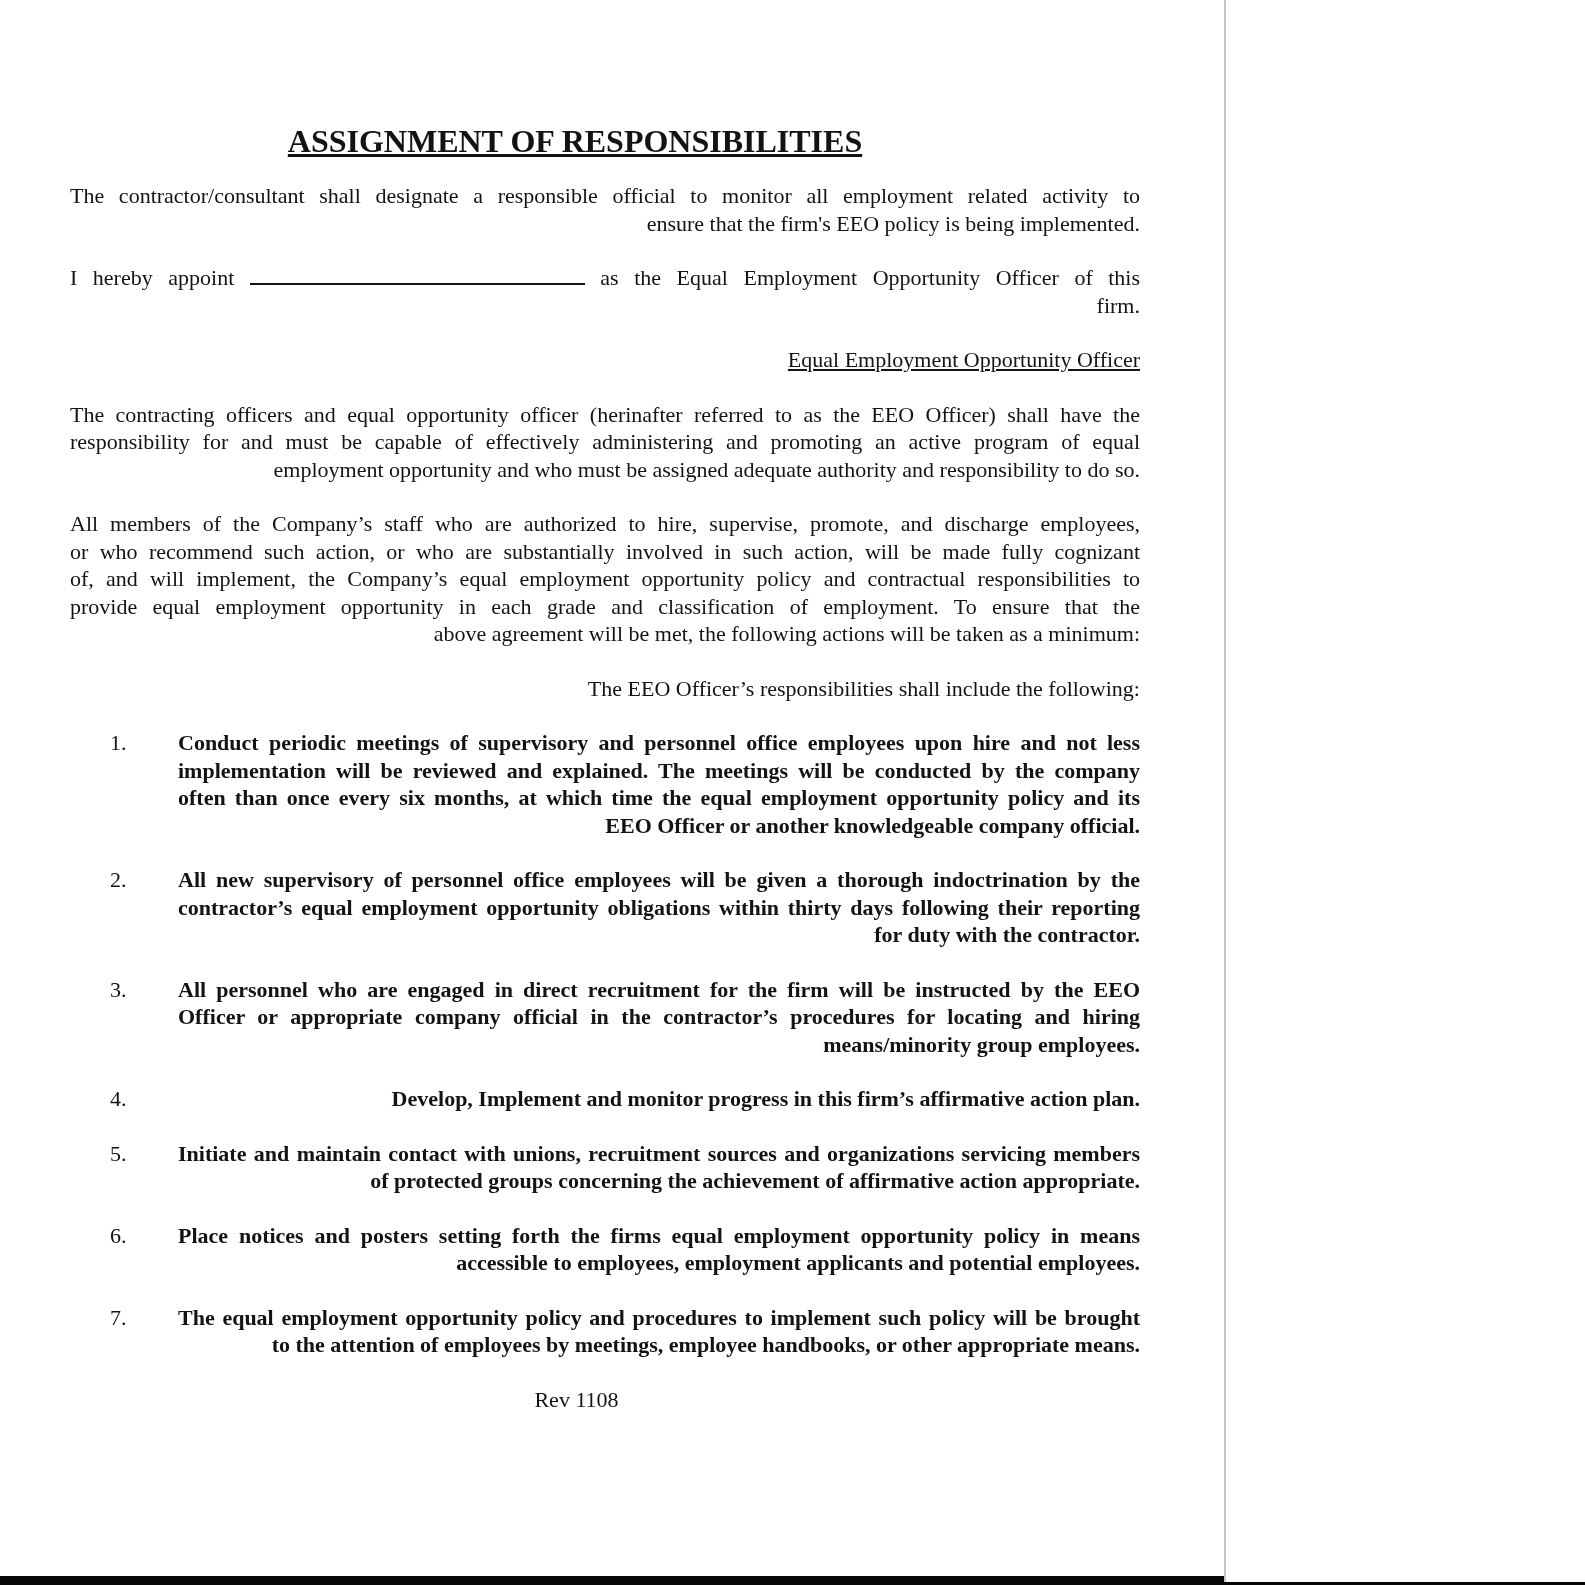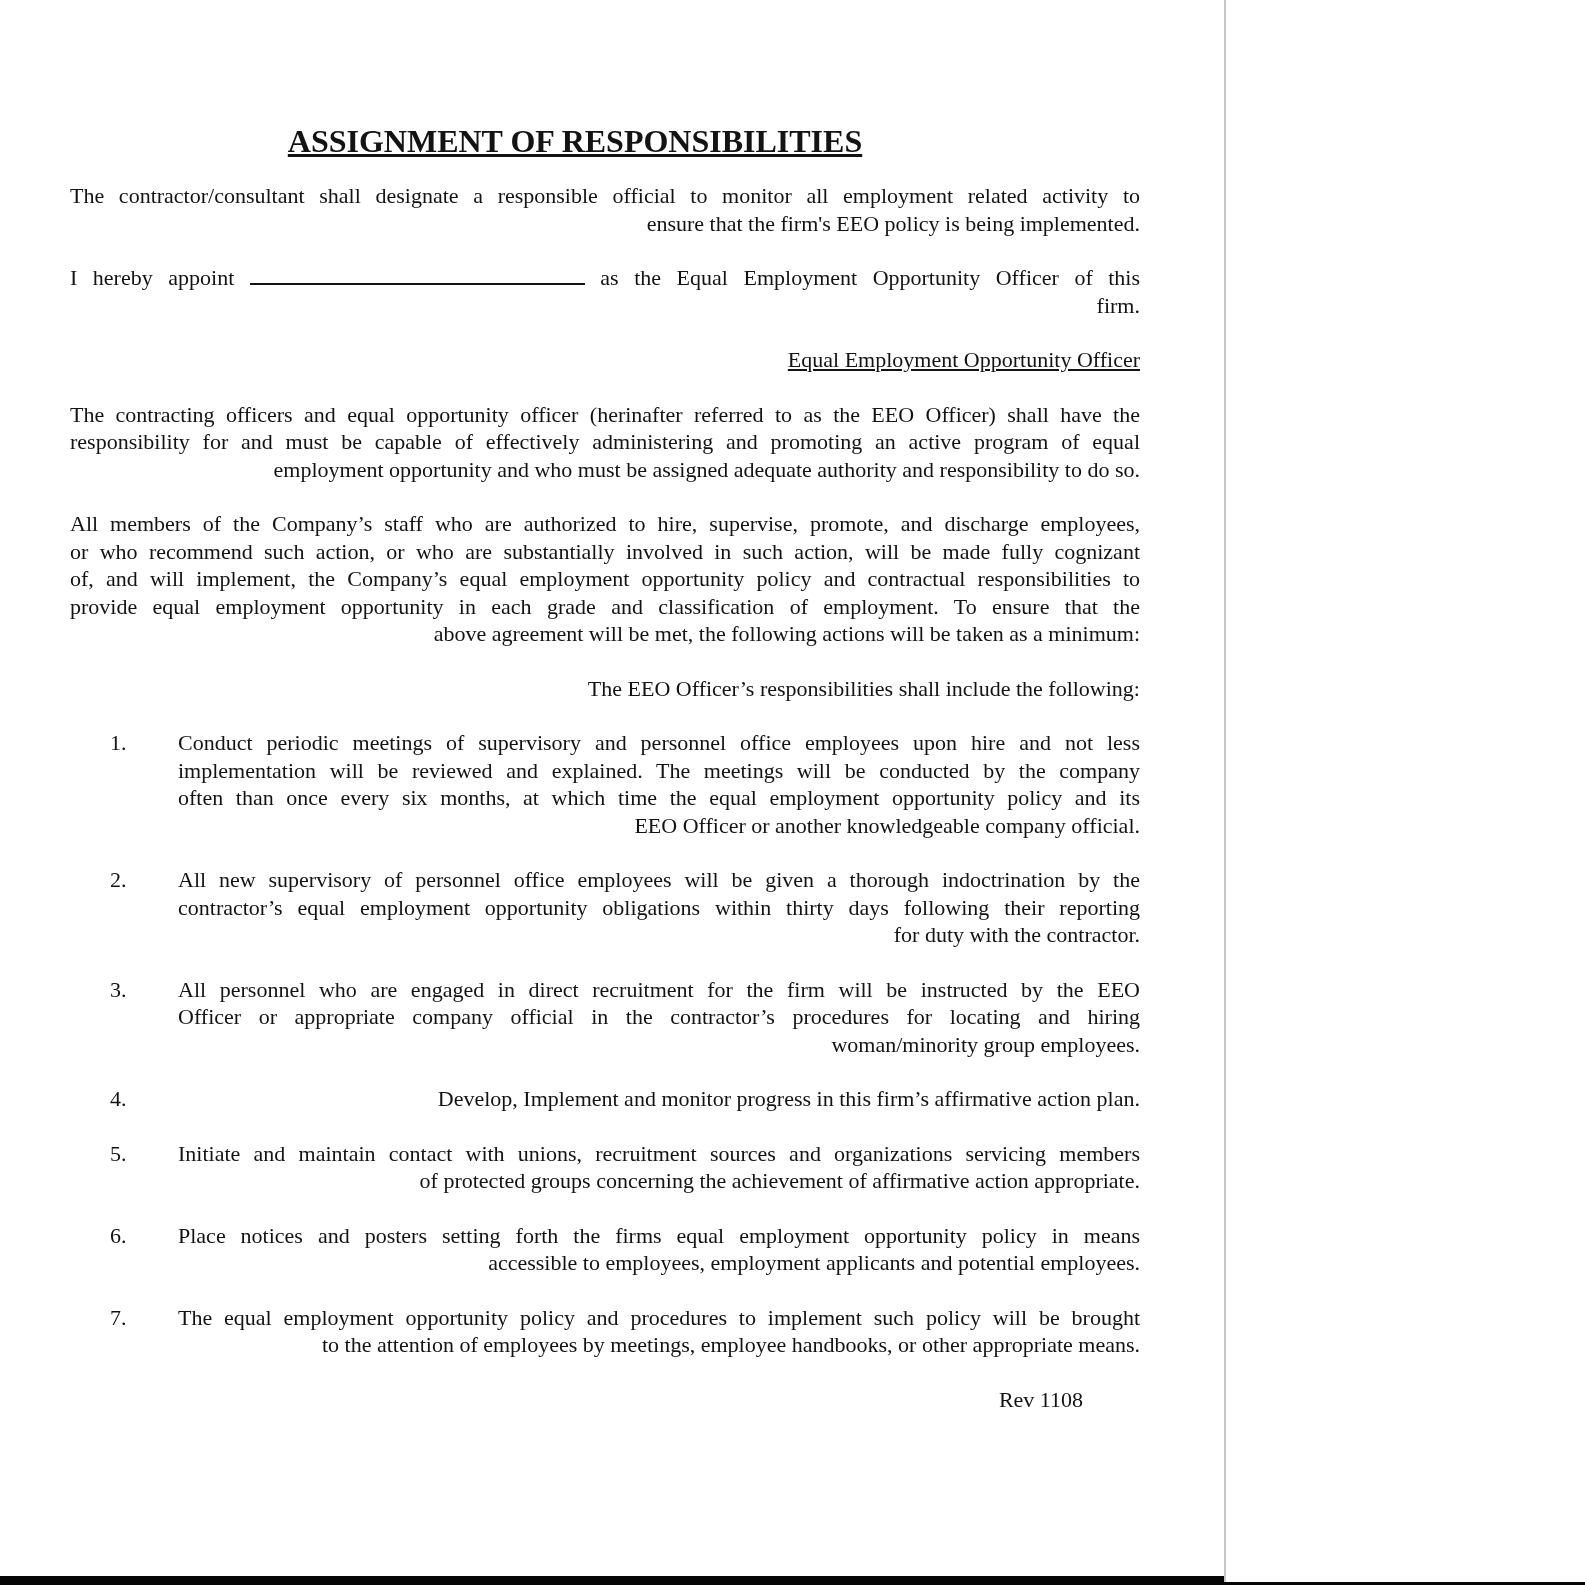--- a/index.html
+++ b/index.html
@@ -58,31 +58,32 @@
     display: flex;
   }
   .item-num {
     flex: none;
     width: 68px;
     margin-left: 40px;
   }
   .item-body {
     flex: 1;
     min-width: 0;
+    font-weight: bold;
   }
   .blank-line {
     display: inline-block;
     width: 335px;
     height: 1px;
     border-bottom: 2px solid #131313;
   }
   .doc-footer {
     font-size: 22px;
     line-height: 27.5px;
-    text-align: right;
+    text-align: center;
     padding-right: 57px;
   }
   .page-edge-divider {
     position: absolute;
     left: 1224px;
     top: 0;
     width: 2px;
     height: 1585px;
     background: #c6c6c6;
   }
@@ -148,21 +149,21 @@
           <div class="jline">All new supervisory of personnel office employees will be given a thorough indoctrination by the</div>
           <div class="jline">contractor’s equal employment opportunity obligations within thirty days following their reporting</div>
           <div class="lline">for duty with the contractor.</div>
         </div>
       </div>
       <div class="block item">
         <div class="item-num">3.</div>
         <div class="item-body">
           <div class="jline">All personnel who are engaged in direct recruitment for the firm will be instructed by the EEO</div>
           <div class="jline">Officer or appropriate company official in the contractor’s procedures for locating and hiring</div>
-          <div class="lline">woman/minority group employees.</div>
+          <div class="lline">means/minority group employees.</div>
         </div>
       </div>
       <div class="block item">
         <div class="item-num">4.</div>
         <div class="item-body">
           <div class="lline">Develop, Implement and monitor progress in this firm’s affirmative action plan.</div>
         </div>
       </div>
       <div class="block item">
         <div class="item-num">5.</div>

